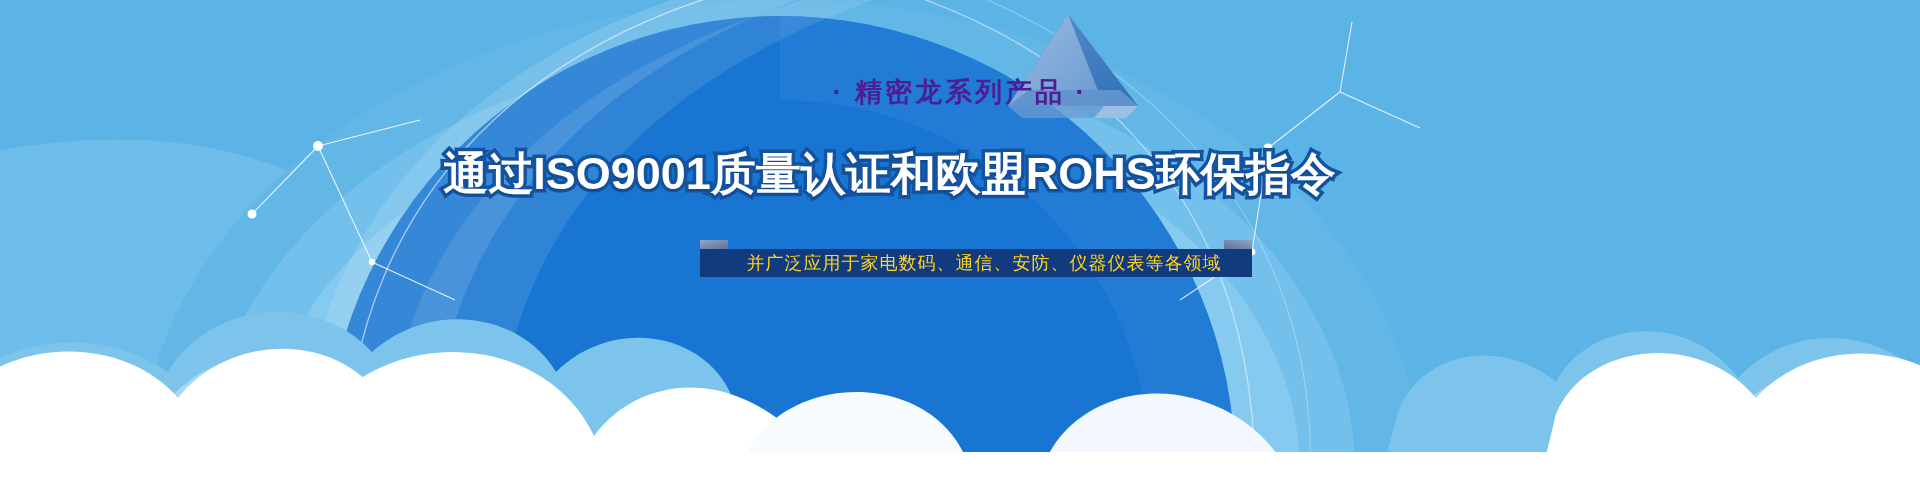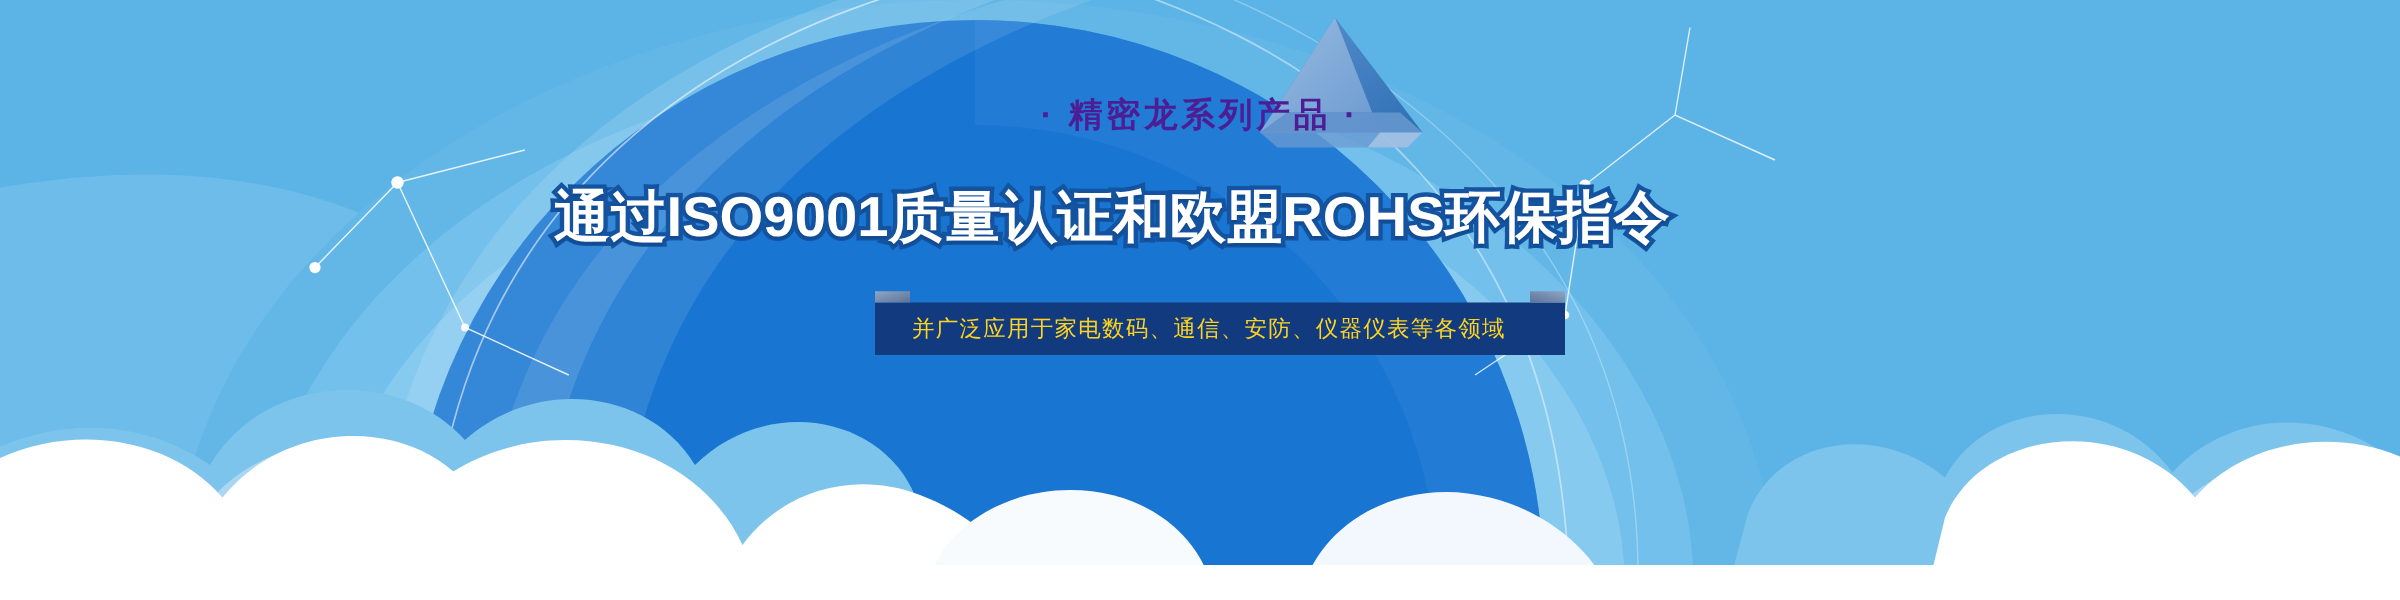--- a/index.html
+++ b/index.html
@@ -41,23 +41,23 @@
     paint-order:stroke fill;
     text-shadow:0 2px 0 rgba(10,50,110,.25);
   }
 
   .ribbon-wrap{
     position:absolute;top:238px;left:0;width:1920px;height:50px;
     display:flex;align-items:center;justify-content:center;
   }
   .ribbon{
     position:relative;
-    height:42px;min-width:552px;
+    height:28px;min-width:552px;
     background:#123a7e;
-    display:flex;align-items:center;justify-content:flex-start;
+    display:flex;align-items:center;justify-content:flex-end;
     padding:0 30px;
     box-sizing:border-box;
     margin-left:31px;
   }
   .ribbon-label{
     font-size:18px;color:#ffd421;letter-spacing:1px;white-space:nowrap;
     line-height:1;
   }
   
   .ribbon .fold{

